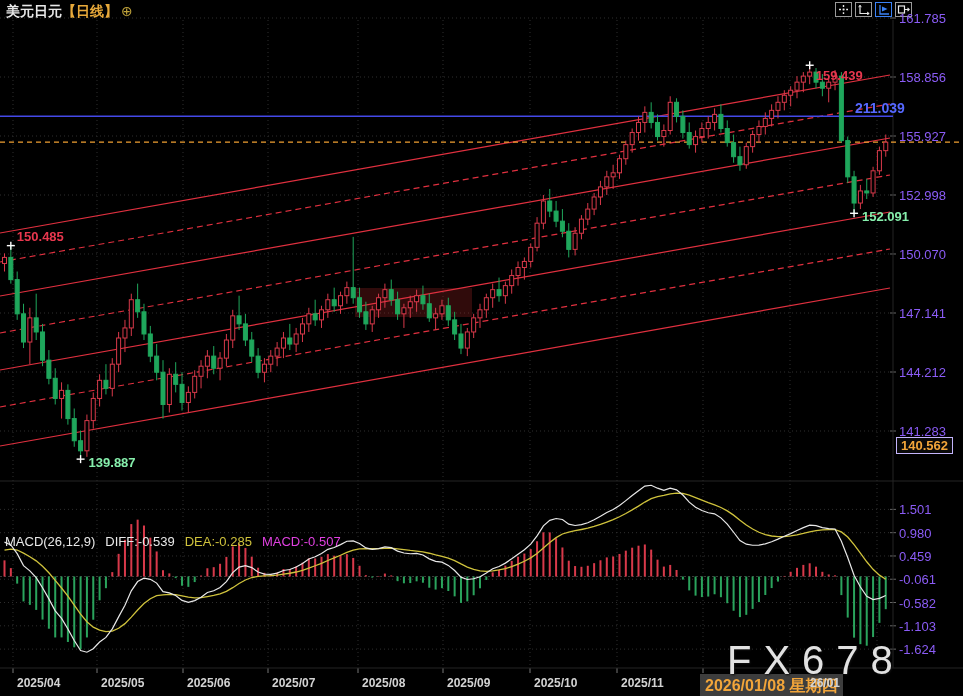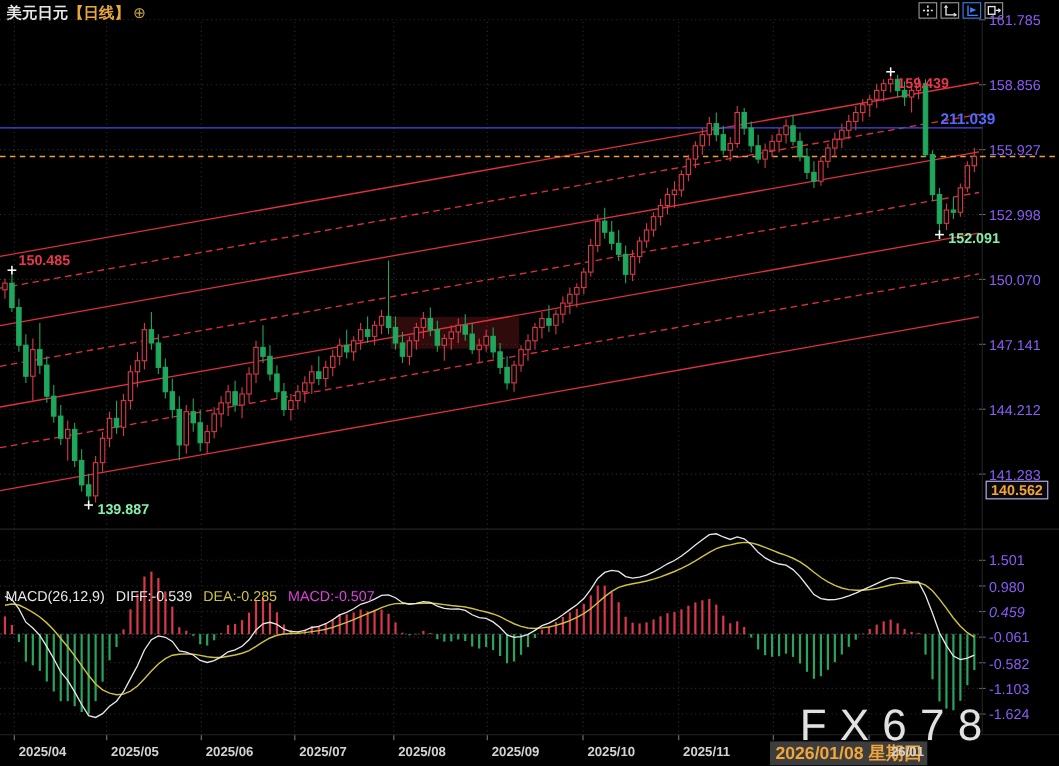--- a/index.html
+++ b/index.html
@@ -584,21 +584,21 @@
   <div class="lbl axis-lbl" style="left: 899px; top: 12px;">161.785</div>
       <div class="lbl axis-lbl" style="left: 899px; top: 71.0047px;">158.856</div>
       <div class="lbl axis-lbl" style="left: 899px; top: 130.009px;">155.927</div>
       <div class="lbl axis-lbl" style="left: 899px; top: 189.014px;">152.998</div>
       <div class="lbl axis-lbl" style="left: 899px; top: 247.999px;">150.070</div>
       <div class="lbl axis-lbl" style="left: 899px; top: 307.003px;">147.141</div>
       <div class="lbl axis-lbl" style="left: 899px; top: 366.008px;">144.212</div>
       <div class="lbl axis-lbl" style="left: 899px; top: 425.013px;">141.283</div>
       <div class="lbl axis-lbl" style="left: 899px; top: 503.375px;">1.501</div>
       <div class="lbl axis-lbl" style="left: 899px; top: 526.674px;">0.980</div>
-      <div class="lbl axis-lbl" style="left: 899px; top: 549.974px; font-style: italic;">0.459</div>
+      <div class="lbl axis-lbl" style="left: 899px; top: 549.974px;">0.459</div>
       <div class="lbl axis-lbl" style="left: 899px; top: 573.228px;">-0.061</div>
       <div class="lbl axis-lbl" style="left: 899px; top: 596.527px;">-0.582</div>
       <div class="lbl axis-lbl" style="left: 899px; top: 619.826px;">-1.103</div>
       <div class="lbl axis-lbl" style="left: 899px; top: 643.125px;">-1.624</div>
       <div class="lbl date-lbl" style="left: 17px; top: 677px;">2025/04</div>
       <div class="lbl date-lbl" style="left: 101px; top: 677px;">2025/05</div>
       <div class="lbl date-lbl" style="left: 187px; top: 677px;">2025/06</div>
       <div class="lbl date-lbl" style="left: 272px; top: 677px;">2025/07</div>
       <div class="lbl date-lbl" style="left: 362px; top: 677px;">2025/08</div>
       <div class="lbl date-lbl" style="left: 447px; top: 677px;">2025/09</div>

